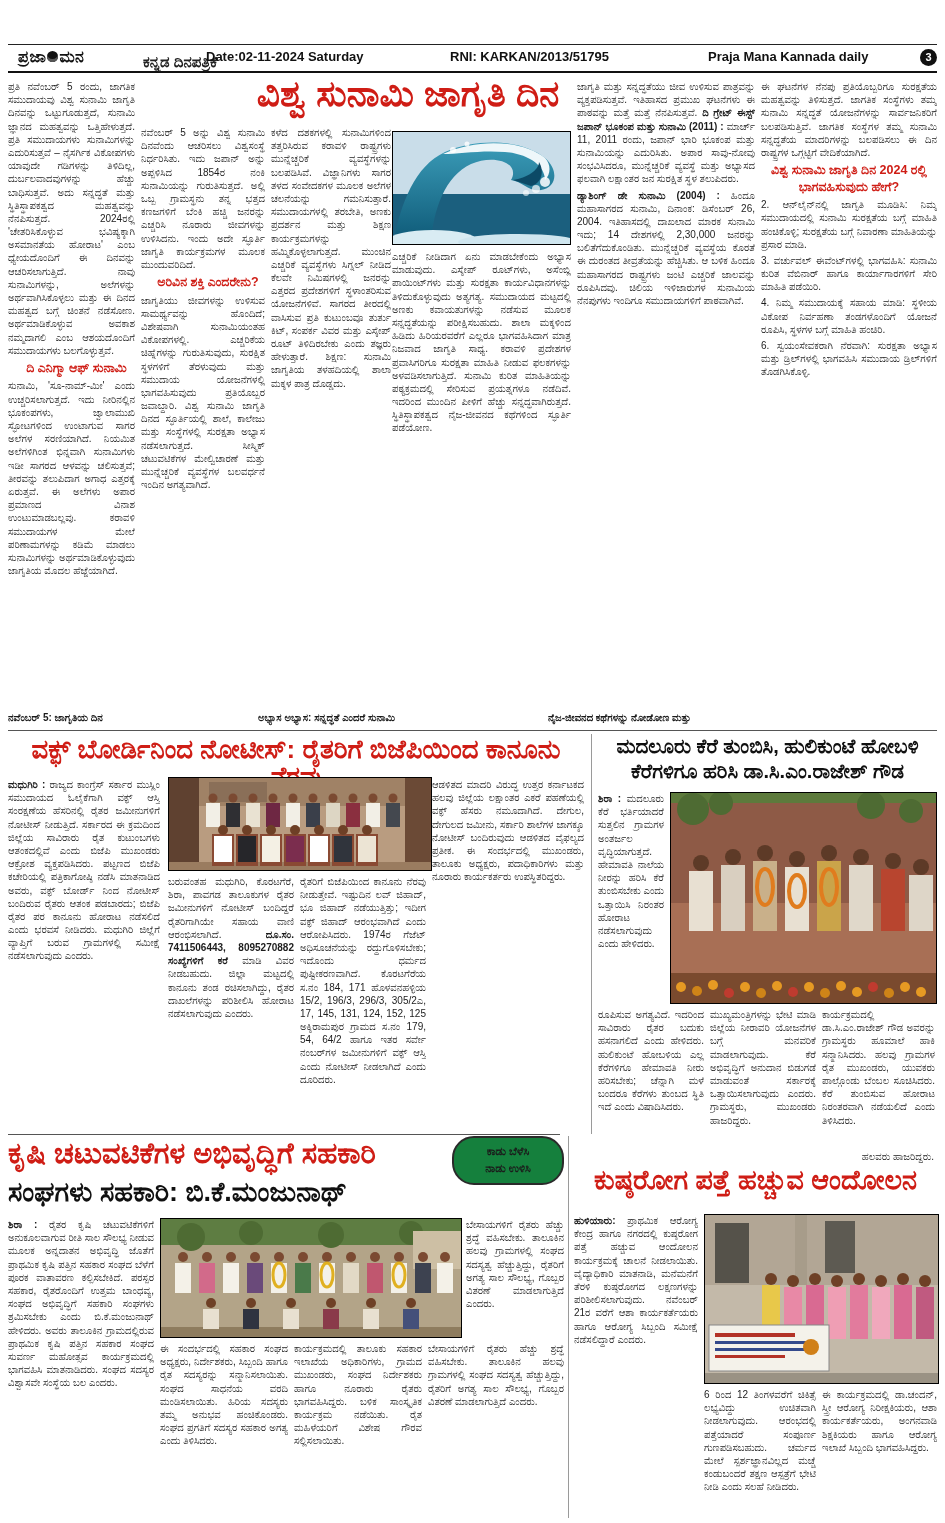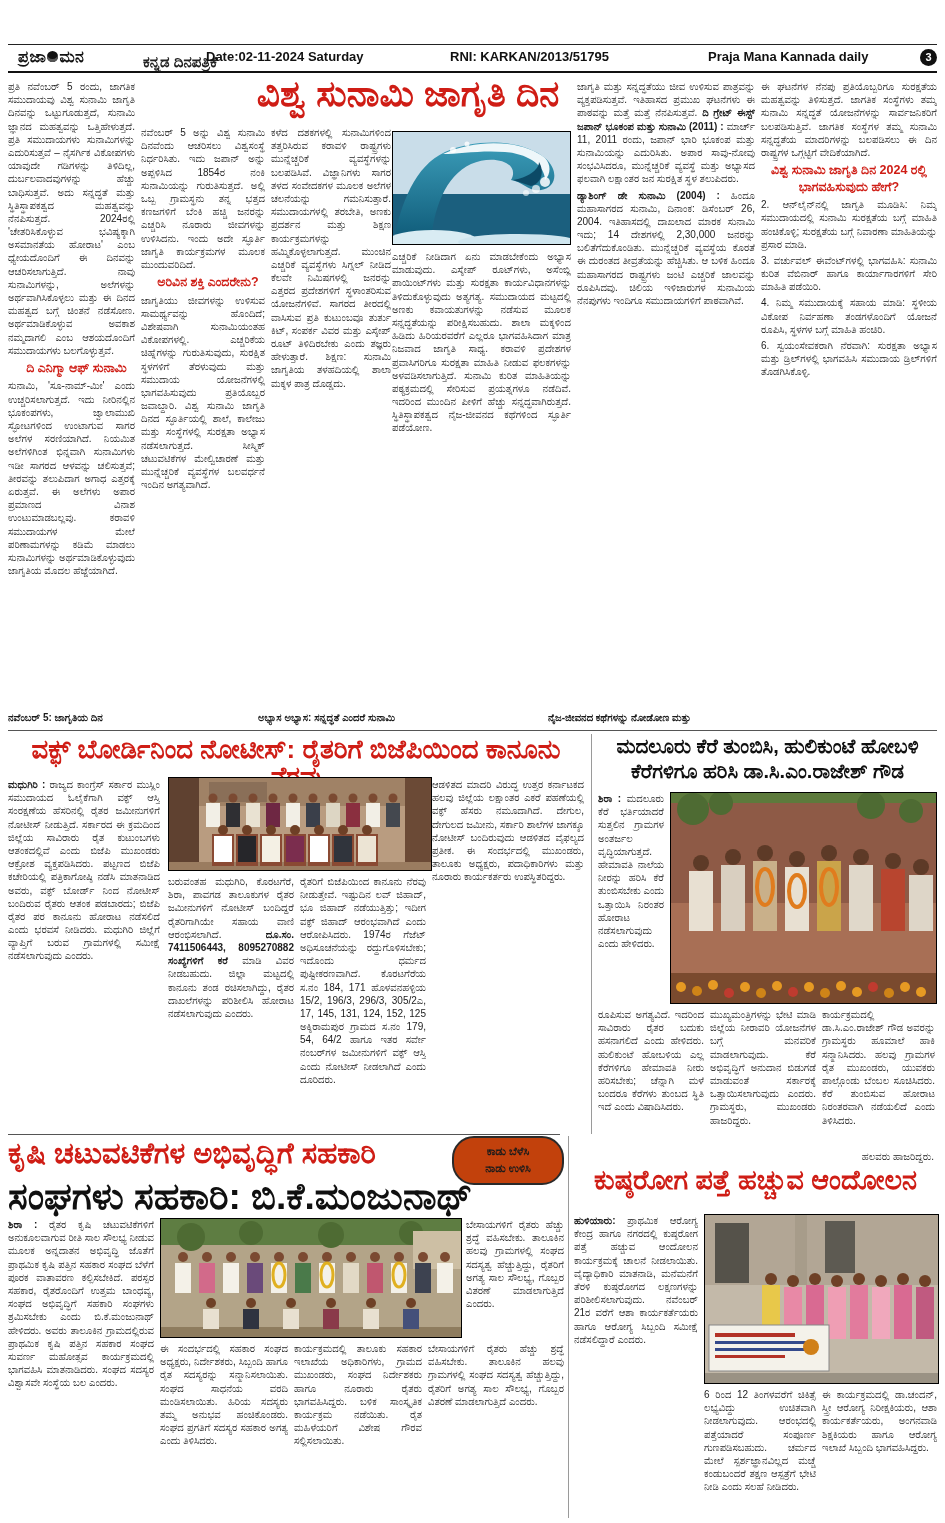--- a/index.html
+++ b/index.html
@@ -23,21 +23,21 @@
   .sub-red{color:#cf1d15;font-weight:bold;text-align:center;font-size:12.5px;margin:3px 0;text-indent:0;}
   .sub-bold{font-weight:bold;}
   .hl-red{color:#cf1d15;font-weight:bold;}
   .hl-black{color:#101010;font-weight:bold;}
   .photo{border:1px solid #000;background:#ccc;overflow:hidden;}
   .photo svg{display:block;width:100%;height:100%;}
   .vrule{width:1px;background:#9a9a9a;}
   .hrule{height:1px;background:#555;}
   .foot-strip div{font-weight:bold;font-size:10px;}
   .badge{border:2px solid #2a2a2a;border-radius:22px;text-align:center;font-weight:bold;
-    font-size:11px;line-height:1.5;padding-top:5px;background:#c2410c;}
+    font-size:11px;line-height:1.5;padding-top:5px;background:#15803d;}
   .how p{margin:0 0 3px 0;text-indent:0;}
 </style>
 </head>
 <body>
 
 <div id="page">
 
   <div id="header" class="abs">
     <span class="abs mast">
       <span>ಪ್ರಜಾ</span><span class="globe"></span><span>ಮನ</span>
@@ -291,21 +291,21 @@
   <div class="abs hrule" style="left:8px;top:1134px;width:552px;"></div>
 
   <div class="abs" style="left:8px;top:1136px;width:929px;height:382px;">
 
     <div class="abs" style="left:0;top:0;width:556px;height:382px;">
       <div class="abs hl-red" style="left:0;top:2px;width:440px;font-size:29px;line-height:1.05;">ಕೃಷಿ ಚಟುವಟಿಕೆಗಳ ಅಭಿವೃದ್ಧಿಗೆ ಸಹಕಾರಿ</div>
       <div class="abs badge" style="left:444px;top:0;width:108px;height:40px;">
         <div>ಕಾಡು ಬೆಳೆಸಿ</div>
         <div>ನಾಡು ಉಳಿಸಿ</div>
       </div>
-      <div class="abs hl-black" style="left:0;top:42px;width:540px;font-size:37px;line-height:1.05;">ಸಂಘಗಳು ಸಹಕಾರಿ: ಬಿ.ಕೆ.ಮಂಜುನಾಥ್</div>
+      <div class="abs hl-black" style="left:0;top:42px;width:540px;font-size:27px;line-height:1.05;">ಸಂಘಗಳು ಸಹಕಾರಿ: ಬಿ.ಕೆ.ಮಂಜುನಾಥ್</div>
 
       <div class="abs photo" style="left:152px;top:82px;width:300px;height:118px;">
         <svg viewBox="0 0 300 118" preserveAspectRatio="none">
           <rect width="300" height="118" fill="#b3a488"></rect>
           <rect width="300" height="26" fill="#5e7d42"></rect>
           <circle cx="30" cy="18" r="14" fill="#4e6b33"></circle>
             <circle cx="90" cy="14" r="12" fill="#4e6b33"></circle>
           <circle cx="170" cy="16" r="13" fill="#4e6b33"></circle>
             <circle cx="250" cy="14" r="12" fill="#4e6b33"></circle>
           <rect x="252" y="12" width="48" height="38" fill="#cdbfa4"></rect>

